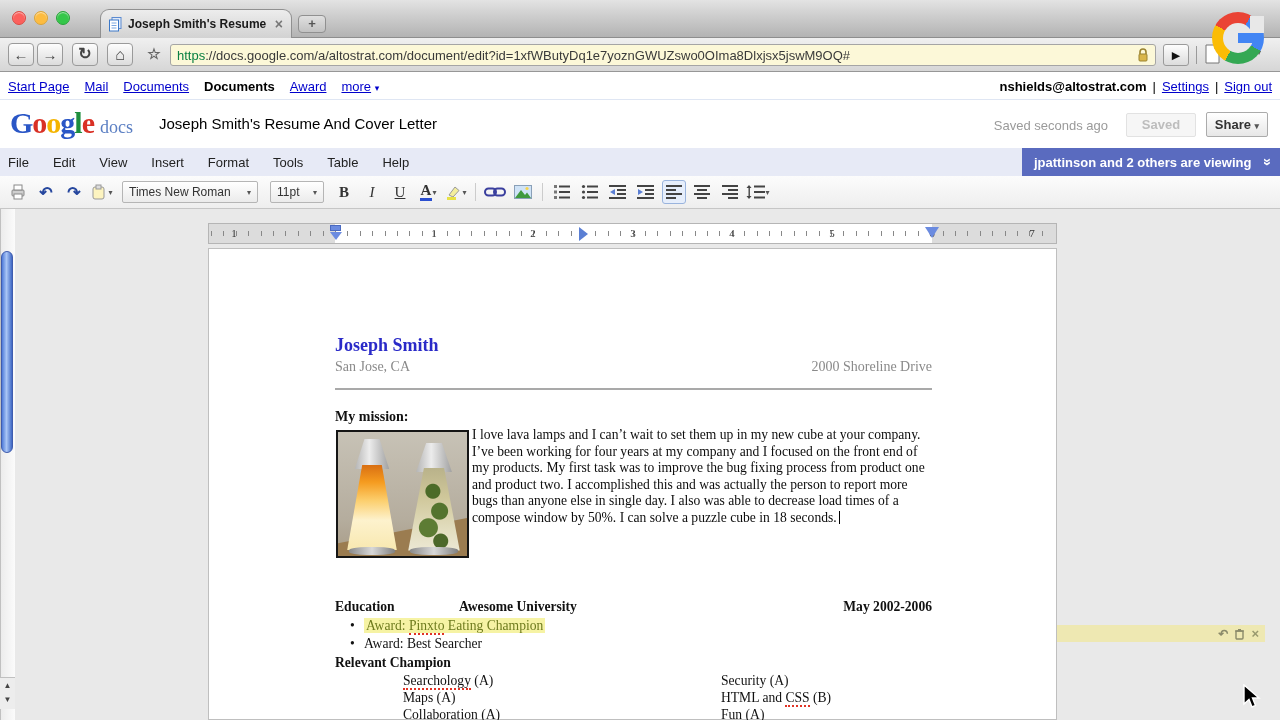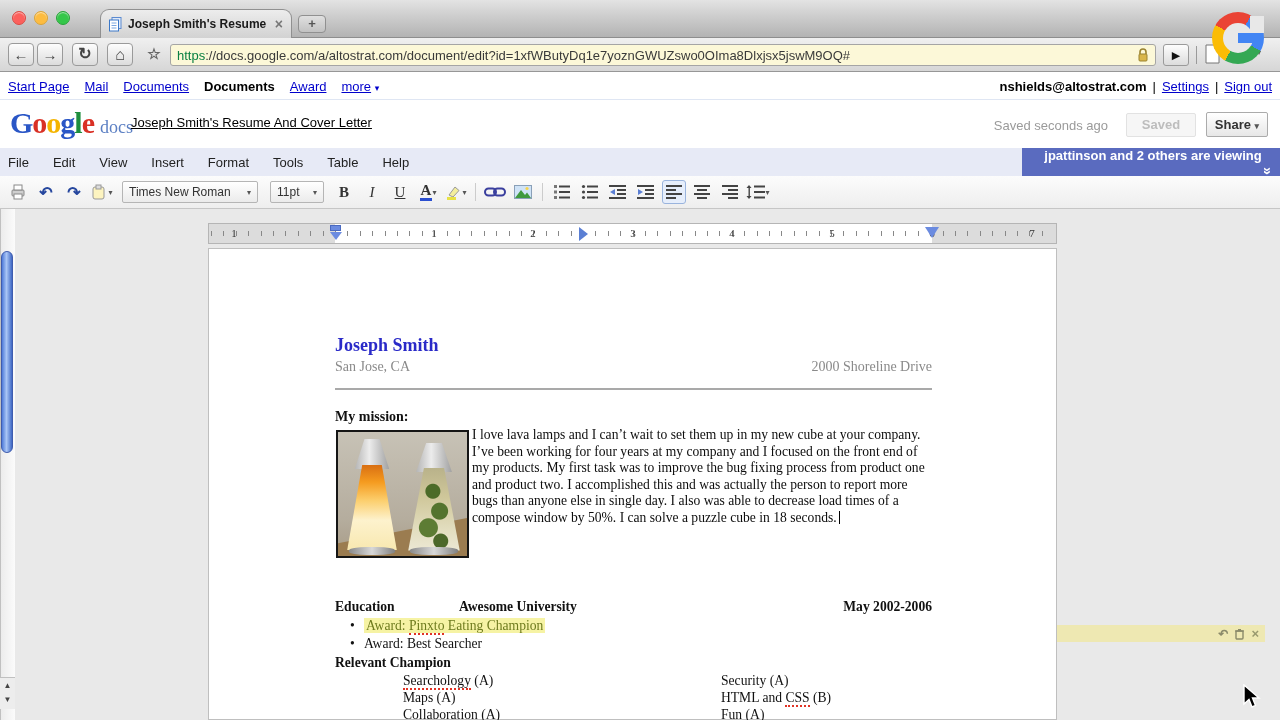--- a/index.html
+++ b/index.html
@@ -45,28 +45,28 @@
   #apps-right { position:absolute; right:8px; top:7px; display:flex; gap:6px; align-items:center; }
   .glink { color:#0000cc; text-decoration:underline; cursor:pointer; }
   .gcurrent { color:#000; font-weight:bold; }
   .gsep { color:#000; }
   .gacct { color:#000; font-weight:bold; }
 
   
   #docshead { left:0; top:100px; width:1280px; height:48px; background:#fff; }
   #logo { position:absolute; left:10px; top:6px; font-family:"Liberation Serif",serif; font-weight:bold; font-size:30px; letter-spacing:-1px; }
   #logo .docs { font-size:18px; font-weight:normal; color:#5b7fc3; letter-spacing:0; margin-left:6px; }
-  #doc-title { position:absolute; left:131px; top:15px; font-size:13px; color:#000;text-decoration:underline; }
+  #doc-title { position:absolute; left:159px; top:15px; font-size:15px; color:#000; }
   #saved-status { position:absolute; right:172px; top:18px; color:#9a9a9a; font-size:13px; }
   #saved-btn { position:absolute; right:84px; top:13px; width:70px; height:24px; background:#f6f6f6; border:1px solid #e2e2e2; border-radius:2px; color:#bdbdbd; font-weight:bold; font-size:13px; text-align:center; line-height:22px; }
   #share-btn { position:absolute; right:12px; top:12px; width:62px; height:25px; background:linear-gradient(180deg,#ffffff,#e7e7e7); border:1px solid #ababab; border-radius:2px; color:#333; font-weight:bold; font-size:13px; text-align:center; line-height:23px; }
 
   
   #menubar { left:0; top:148px; width:1280px; height:28px; background:#e7eaf6; display:flex; align-items:center; padding-left:8px; gap:24px; font-size:13px; color:#222; }
-  #presence { left:1022px; top:148px; width:258px; height:28px; background:#5a6bbf; color:#fff; font-weight:bold; font-size:13px; display:flex; align-items:center; padding:0 8px 0 12px; z-index:5;flex-direction:column; }
+  #presence { left:1022px; top:148px; width:258px; height:28px; background:#5a6bbf; color:#fff; font-weight:bold; font-size:13px; display:flex; align-items:center; padding:0 8px 0 12px; z-index:5; }
   #presence .chev { margin-left:auto; display:inline-block; transform:rotate(90deg); font-size:14px; }
 
   
   #fmtbar { left:0; top:176px; width:1280px; height:33px; background:linear-gradient(180deg,#fcfcfc,#eeeeee); border-bottom:1px solid #c6c6c6; display:flex; align-items:center; padding-left:6px; gap:4px; }
   .tbtn { height:24px; min-width:24px; display:flex; align-items:center; justify-content:center; border-radius:3px; color:#333; }
   .tbtn.active { border:1px solid #9ab4dd; background:#e6eefb; }
   .tsep { width:1px; height:18px; background:#ccc; margin:0 3px; }
   .tsel { height:22px; border:1px solid #b5b5b5; border-radius:2px; background:linear-gradient(180deg,#fff,#ebebeb); display:flex; align-items:center; font-size:12px; color:#333; padding:0 6px; gap:8px; margin:0 4px; }
   .glyph-serif { font-family:"Liberation Serif",serif; font-size:15px; font-weight:bold; }
   .undo { color:#26479e; font-size:16px; font-weight:bold; }

